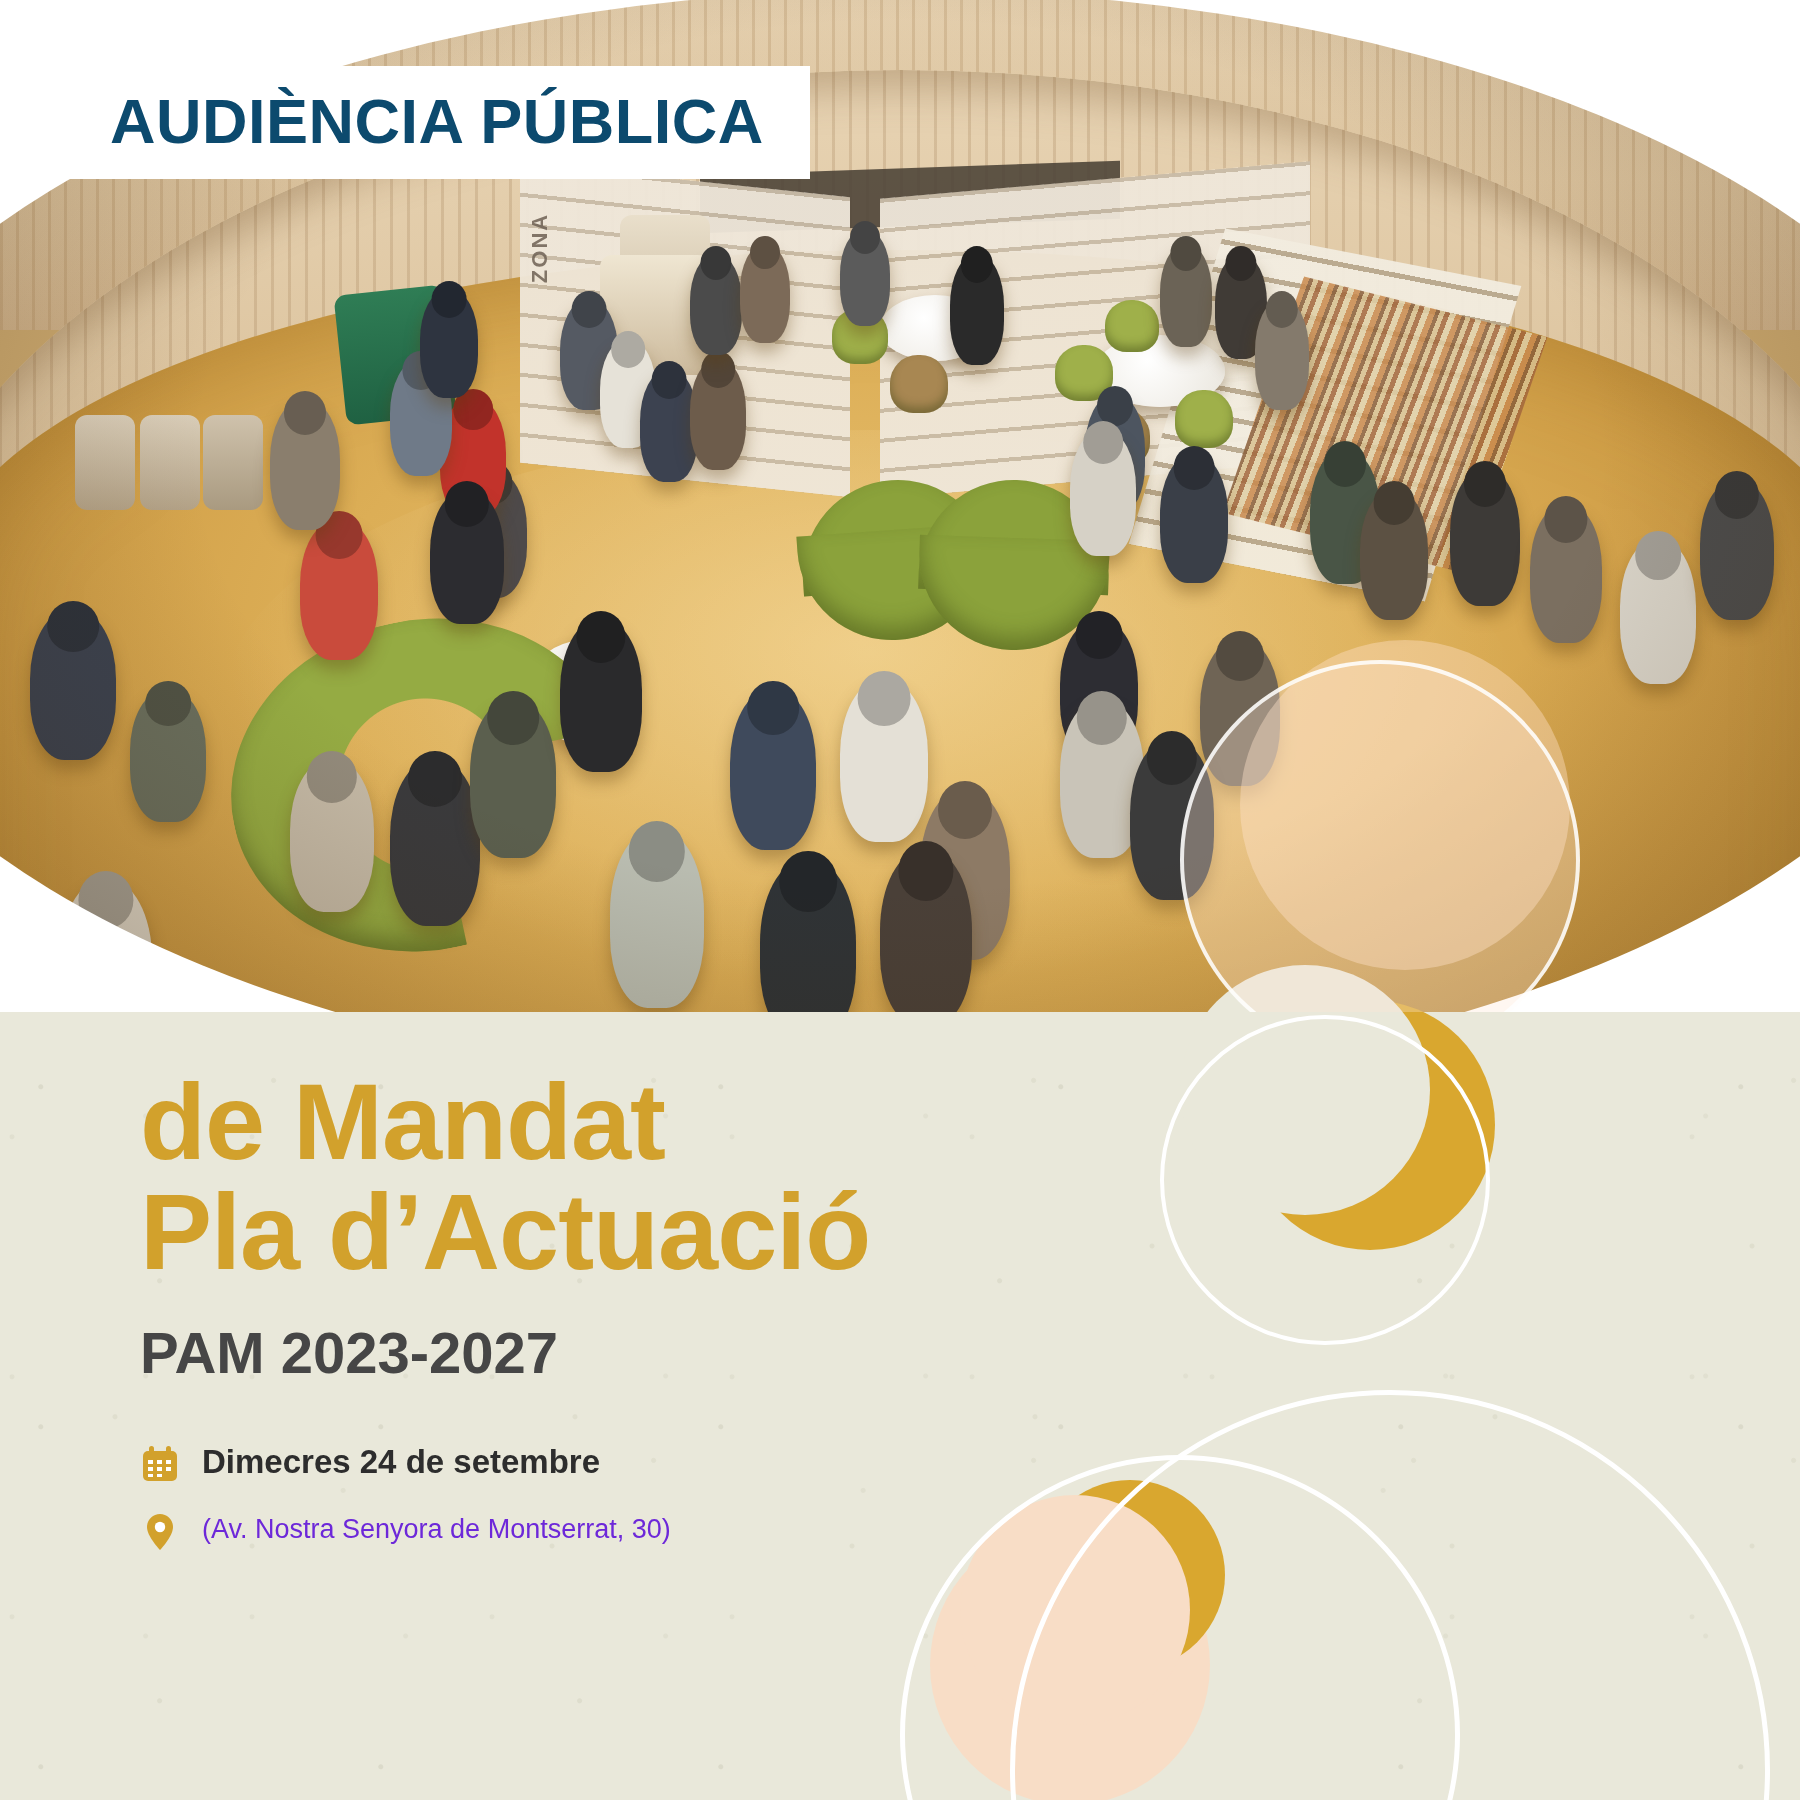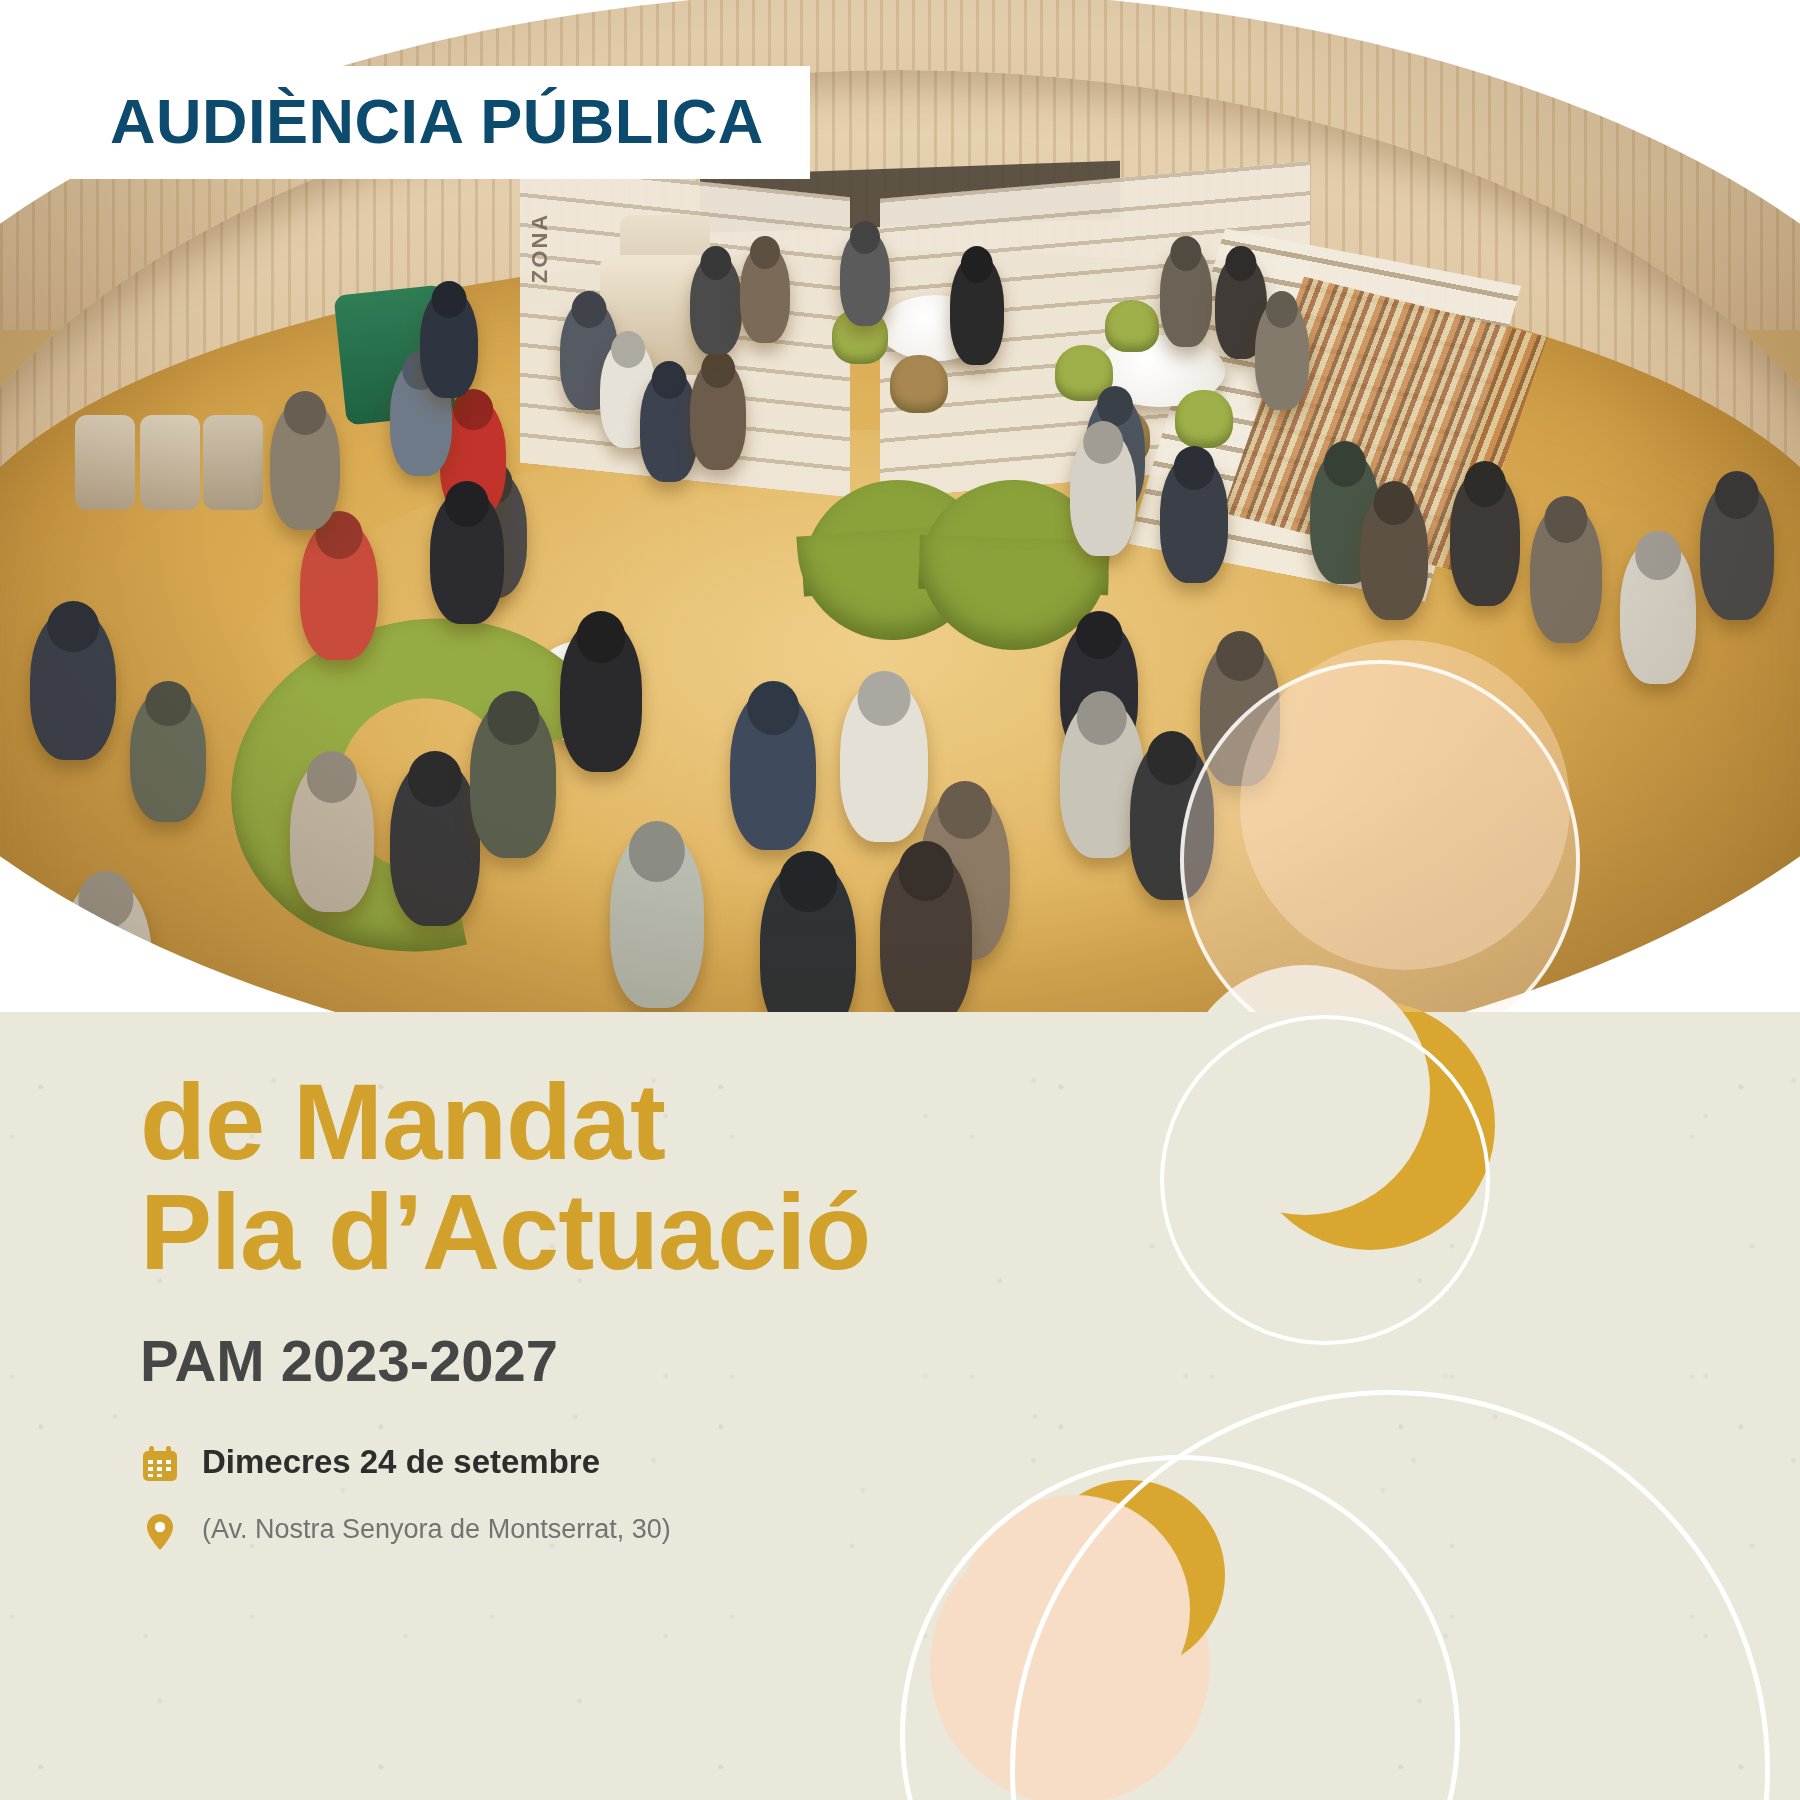--- a/index.html
+++ b/index.html
@@ -203,35 +203,35 @@
     opacity:.8;
     pointer-events:none;
   }
 
   .title-block { position:absolute; top:55px; left:140px; z-index:10; }
   .main-title {
     font-size:108px; line-height:1.02; font-weight:bold;
     color:#d2a12c; letter-spacing:-1px;
   }
   .subtitle {
-    margin-top:40px;
+    margin-top:32px;
     font-size:58px; font-weight:bold; color:#464646; letter-spacing:0px;
   }
 
   .info-list { position:absolute; top:430px; left:140px; z-index:10; }
   .info-row { display:flex; align-items:flex-start; margin-bottom:26px;text-align:center; }
   .info-icon {
     width:40px; height:40px; flex:0 0 40px;
     margin-right:22px; margin-top:2px;
     position:relative;
   }
   .info-text {
     font-size:33px; font-weight:bold; color:#2d2d2d; line-height:1.22;
   }
-  .info-note { font-size:27px; font-weight:normal; color:#737373; margin-top:4px; }
+  .info-note { font-size:27px; font-weight:normal; color:#6d28d9; margin-top:4px; }
 
   
   .deco { position:absolute; pointer-events:none; }
   .deco-ring-photo {
     top:660px; left:1180px; width:400px; height:400px;
     border-radius:50%; border:4px solid rgba(255,255,255,.85);
     background:rgba(255,232,214,.33);
     z-index:20;
   }
   .deco-blob-photo {

